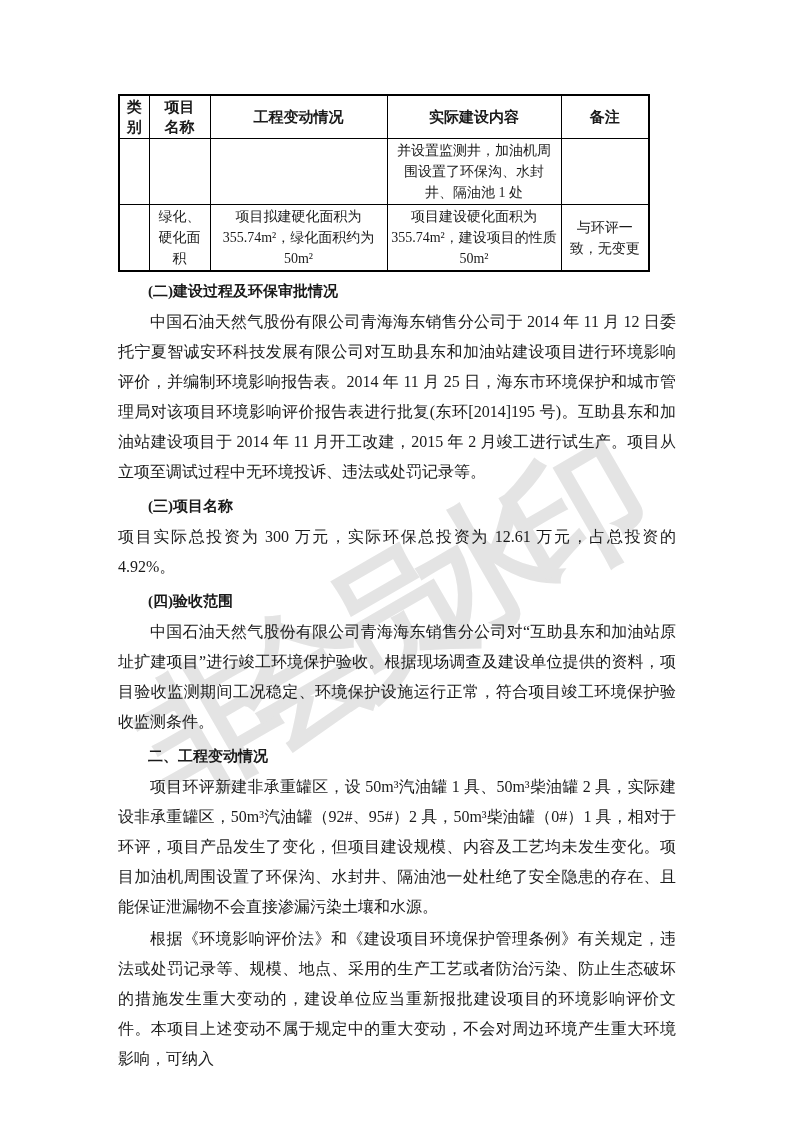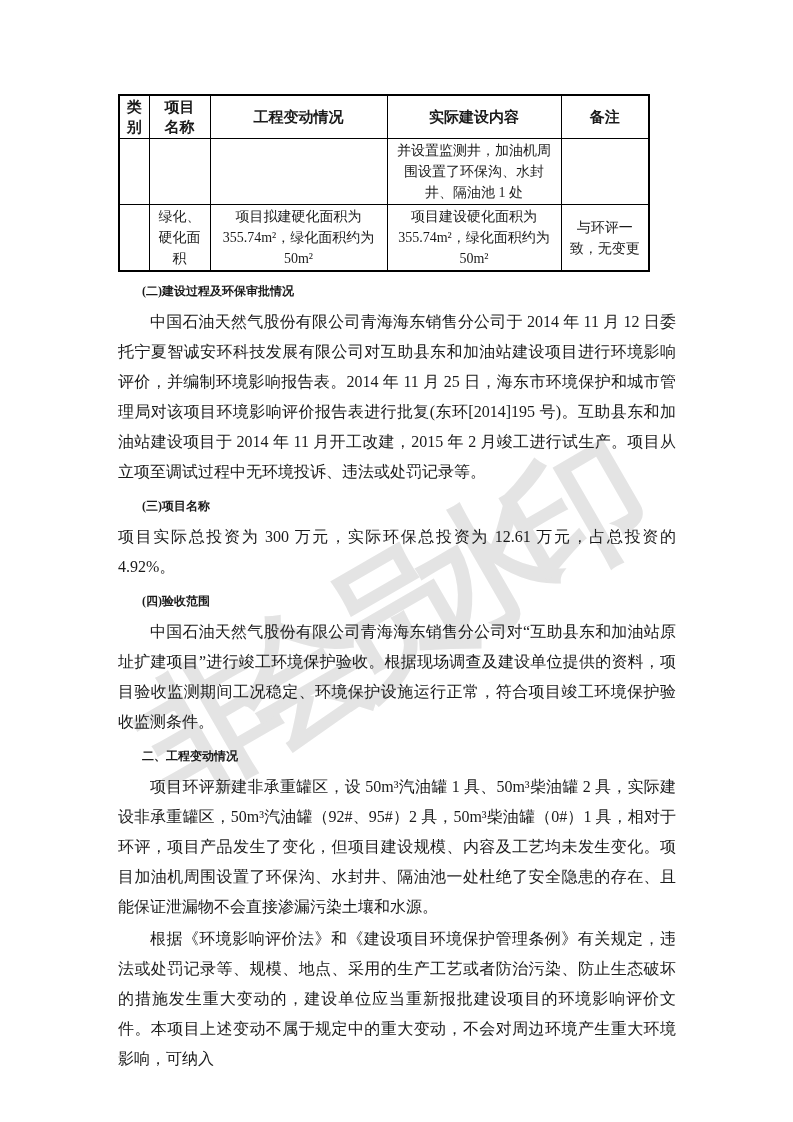--- a/index.html
+++ b/index.html
@@ -62,21 +62,21 @@
   tr.hrow{height:43px;}
   tr.drow1{height:64px;padding-left:28px;}
   tr.drow2{height:64px;}
   .body-text{
     margin-top:4px;
     font-size:16px;
     line-height:30px;
   }
   .sec-heading{
     font-weight:bold;
-    font-size:12px;
+    font-size:15px;
     line-height:28px;
     margin:5px 0 2px 0;
     text-indent:2em;
   }
   .para{
     margin:0 0 2px 0;
     text-align:justify;
   }
   .para.indent{text-indent:2em;}
   .para.noindent{text-indent:0;}
@@ -110,21 +110,21 @@
           <td></td>
           <td></td>
           <td></td>
           <td>并设置监测井，加油机周围设置了环保沟、水封井、隔油池 1 处</td>
           <td></td>
         </tr>
         <tr class="drow2">
           <td></td>
           <td><span class="namewrap">绿化、硬化面积</span></td>
           <td>项目拟建硬化面积为 355.74m²，绿化面积约为 50m²</td>
-          <td>项目建设硬化面积为 355.74m²，绿化面积约为 50m²</td>
+          <td>项目建设硬化面积为 355.74m²，建设项目的性质 50m²</td>
           <td>与环评一致，无变更</td>
         </tr>
       </tbody>
     </table>
 
     <div class="body-text">
       <div class="sec-heading">(二)建设过程及环保审批情况</div>
       <p class="para indent">中国石油天然气股份有限公司青海海东销售分公司于 2014 年 11 月 12 日委托宁夏智诚安环科技发展有限公司对互助县东和加油站建设项目进行环境影响评价，并编制环境影响报告表。2014 年 11 月 25 日，海东市环境保护和城市管理局对该项目环境影响评价报告表进行批复(东环[2014]195 号)。互助县东和加油站建设项目于 2014 年 11 月开工改建，2015 年 2 月竣工进行试生产。项目从立项至调试过程中无环境投诉、违法或处罚记录等。</p>
 
       <div class="sec-heading">(三)项目名称</div>

